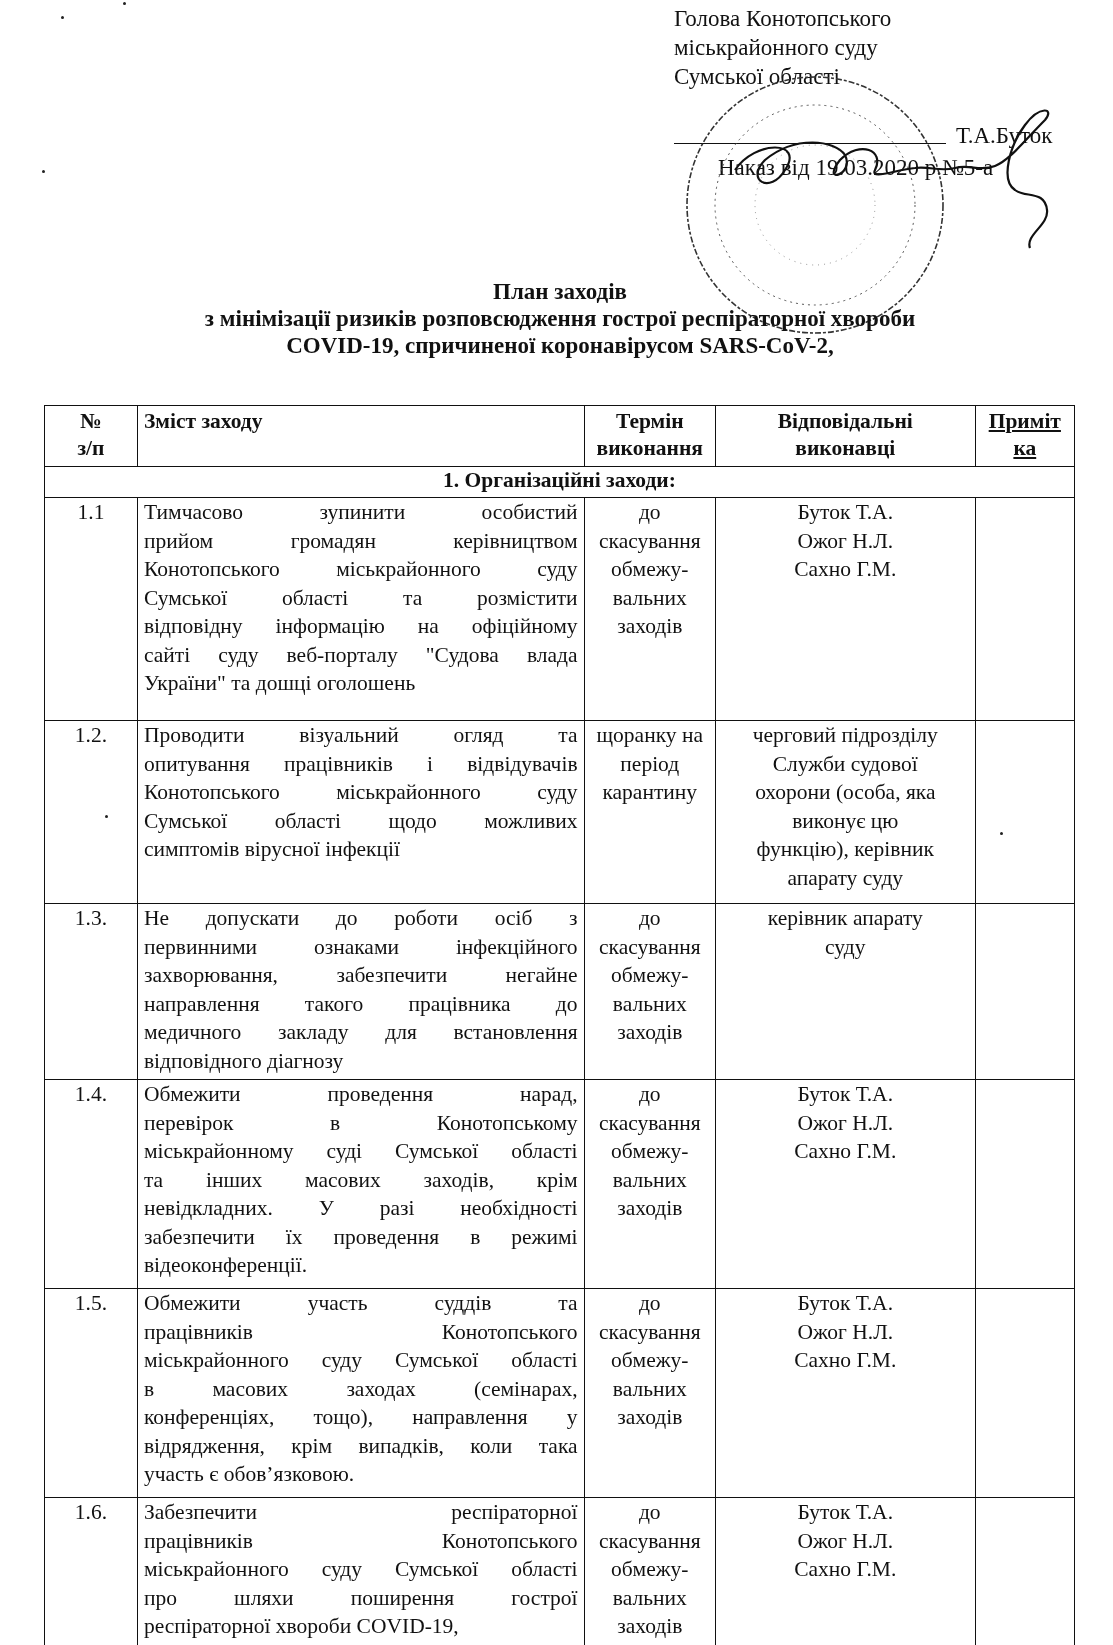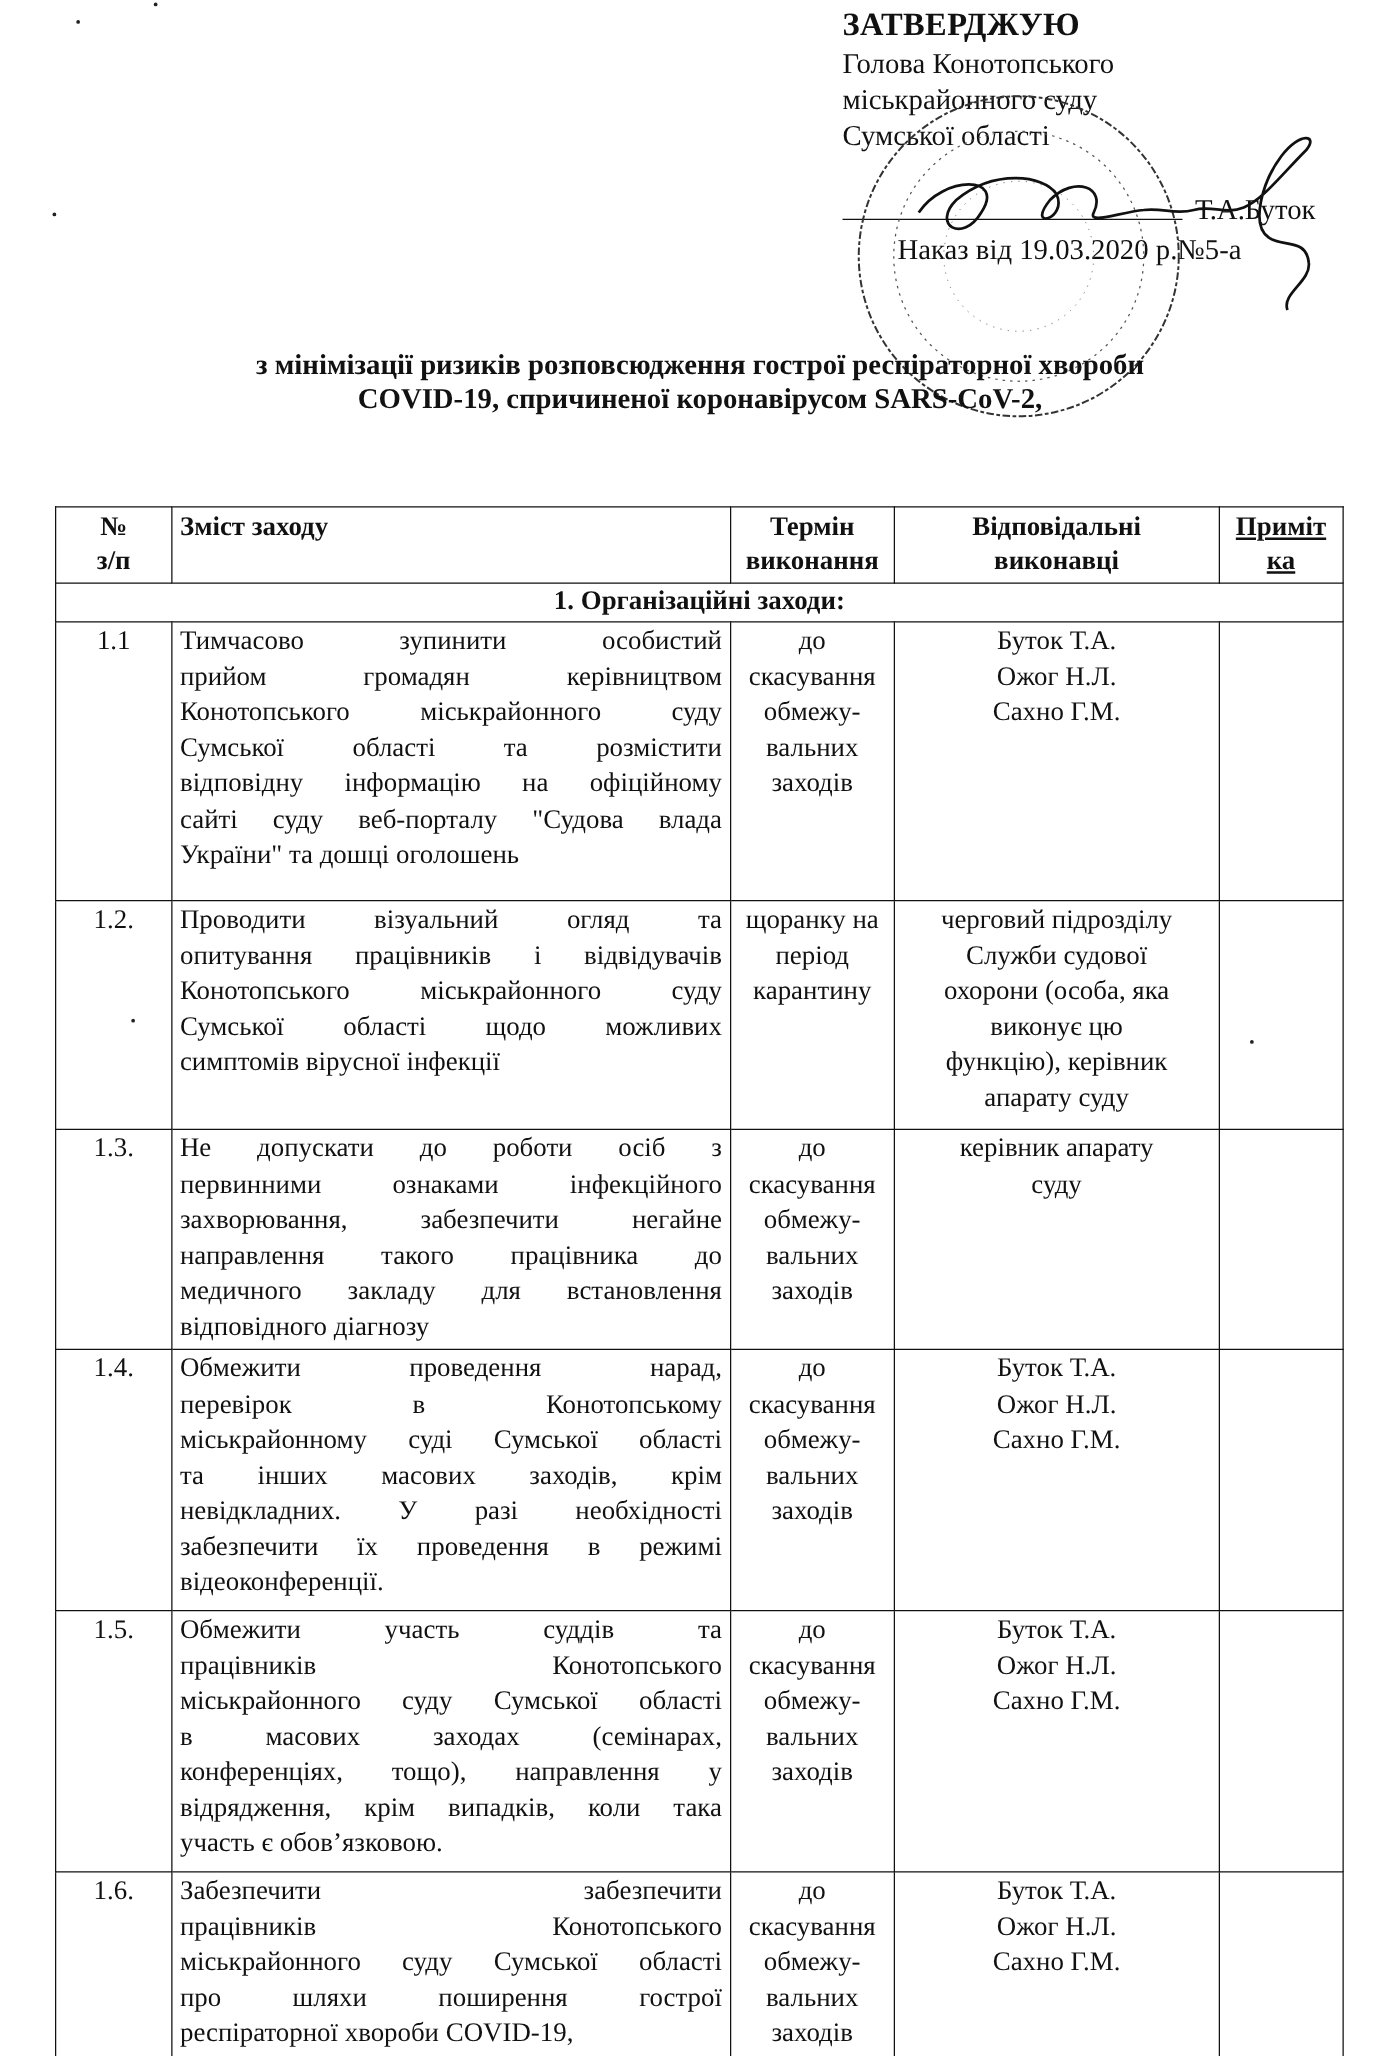--- a/index.html
+++ b/index.html
@@ -127,21 +127,20 @@
       width: 3px;
       height: 3px;
       background: #222;
       border-radius: 50%;
     }
   </style>
 </head>
 <body>
 
 <div class="approval">
-  <div class="approve-title">ЗАТВЕРДЖУЮ</div>
   <div>Голова Конотопського</div>
   <div>міськрайонного суду</div>
   <div>Сумської області</div>
   <div class="sign-line">
     <div class="sign-underline"></div>
     <span class="signer">Т.А.Буток</span>
   </div>
   <div class="order">Наказ від 19.03.2020 р.№5-а</div>
 </div>
 
@@ -149,20 +148,21 @@
   <circle cx="135" cy="135" r="128" fill="none" stroke="#333" stroke-width="1.6" stroke-dasharray="6 2 3 2"></circle>
   <circle cx="135" cy="135" r="100" fill="none" stroke="#555" stroke-width="1" stroke-dasharray="2 4"></circle>
   <circle cx="135" cy="135" r="60" fill="none" stroke="#777" stroke-width="0.8" stroke-dasharray="1 5"></circle>
 </svg>
 
 <svg class="signature" viewBox="0 0 330 150">
   <path d="M10 70 C 30 40, 80 40, 60 70 C 45 95, 20 80, 40 60 C 70 35, 110 40, 120 55 C 130 75, 95 85, 115 60 C 135 40, 160 50, 150 70 C 145 80, 170 70, 190 68 C 205 66, 215 72, 230 68 C 245 64, 255 72, 270 66 C 285 60, 300 40, 320 20 C 330 8, 315 5, 300 25 C 285 45, 275 80, 290 90 C 300 98, 320 90, 322 110 C 324 125, 300 135, 305 148" fill="none" stroke="#111" stroke-width="2.2"></path>
 </svg>
 
 <div class="plan-title">
+  <div>План заходів</div>
   <div>з мінімізації ризиків розповсюдження гострої респіраторної хвороби</div>
   <div>COVID-19, спричиненої коронавірусом SARS-CoV-2,</div>
 </div>
 
 <table class="plan">
   <thead>
     <tr>
       <th class="col-no">
         <span class="stack-line">№</span>
         <span class="stack-line">з/п</span>
@@ -304,21 +304,21 @@
         <td class="col-resp">
           <span class="stack-line">Буток Т.А.</span>
           <span class="stack-line">Ожог Н.Л.</span>
           <span class="stack-line">Сахно Г.М.</span>
         </td>
         <td class="col-note"></td>
       </tr>
       <tr class="row-16">
         <td class="col-no">1.6.</td>
         <td class="col-content">
-          <span class="content-line">Забезпечити забезпечити</span>
+          <span class="content-line">Забезпечити респіраторної</span>
           <span class="content-line">працівників Конотопського</span>
           <span class="content-line">міськрайонного суду Сумської області</span>
           <span class="content-line">про шляхи поширення гострої</span>
           <span class="content-line last">респіраторної хвороби COVID-19,</span>
         </td>
         <td class="col-term">
           <span class="stack-line">до</span>
           <span class="stack-line">скасування</span>
           <span class="stack-line">обмежу-</span>
           <span class="stack-line">вальних</span>

